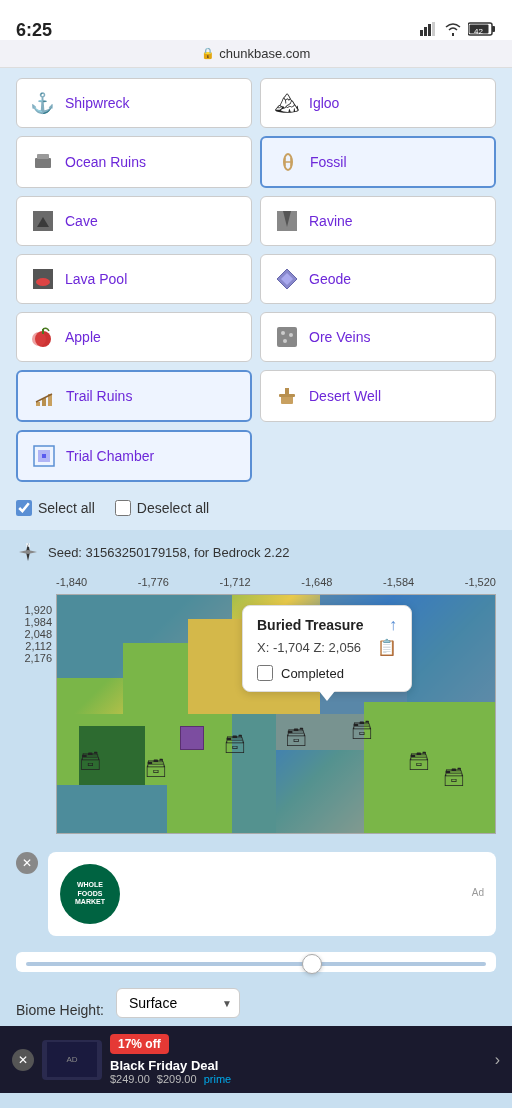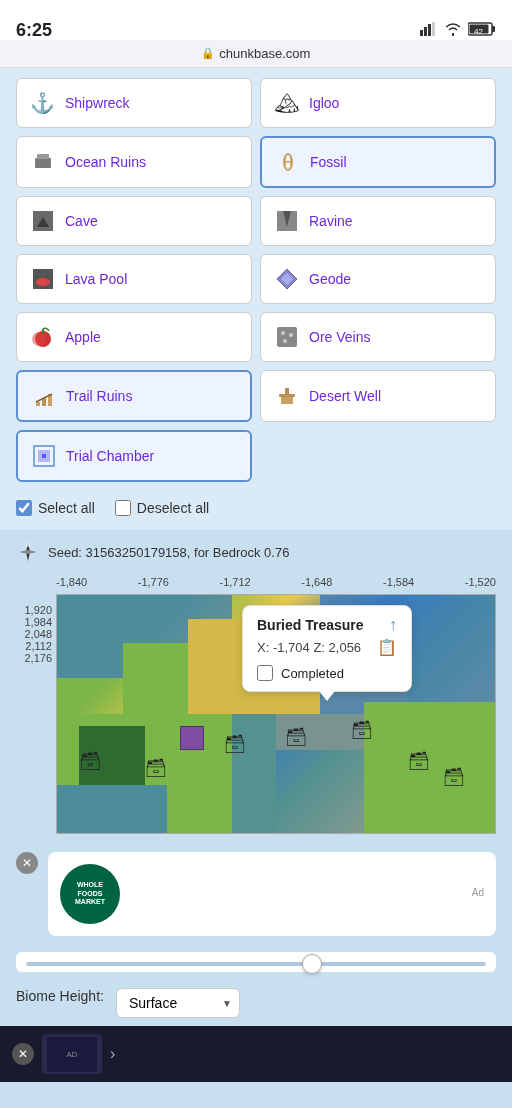--- a/index.html
+++ b/index.html
@@ -328,21 +328,21 @@
       border: 1px solid #aaa;
       border-radius: 50%;
       box-shadow: 0 1px 4px rgba(0,0,0,0.2);
     }
 
     
     .biome-section {
       background: #c8dff0;
       padding: 8px 16px;
       display: flex;
-      align-items: flex-start;
+      align-items: flex-end;
       gap: 12px;
     }
     .biome-label {
       font-size: 14px;
       font-weight: 500;
       color: #333;
     }
     .biome-select {
       background: white;
       border: 1px solid #ccc;
@@ -614,21 +614,21 @@
 
 <div class="seed-section">
   <div class="seed-header">
     <div class="compass-icon">
       <svg width="22" height="22" viewBox="0 0 22 22">
         <polygon points="11,2 13,11 11,20 9,11" fill="#333"></polygon>
         <polygon points="2,11 11,9 20,11 11,13" fill="#888"></polygon>
         <text x="11" y="6" text-anchor="middle" font-size="5" fill="#fff" font-weight="bold">N</text>
       </svg>
     </div>
-    <span>Seed: 31563250179158, for Bedrock 0.76</span>
+    <span>Seed: 31563250179158, for Bedrock 2.22</span>
   </div>
 </div>
 
 <div class="map-container">
   <div class="map-wrapper">
     <div class="y-axis">
       <span>1,920</span>
       <span>1,984</span>
       <span>2,048</span>
       <span>2,112</span>
@@ -722,14 +722,23 @@
 </div>
 
 <div class="bottom-ad">
   <button class="bottom-ad-close">✕</button>
   <div class="bottom-ad-image">
     <svg width="50" height="35" viewBox="0 0 50 35">
       <rect width="50" height="35" fill="#1a1a3e"></rect>
       <text x="25" y="20" text-anchor="middle" font-size="8" fill="#888">AD</text>
     </svg>
   </div>
+  <div class="bottom-ad-middle">
+    <div class="discount-badge">17% off</div>
+    <div class="black-friday-text">Black Friday Deal</div>
+    <div class="price-text">
+      <span>$249.00</span>
+      <span style="margin-left:4px;">$209.00</span>
+      <span class="prime-text" style="margin-left:4px;">prime</span>
+    </div>
+  </div>
   <span class="ad-arrow">›</span>
 </div>
 
 </body></html>

